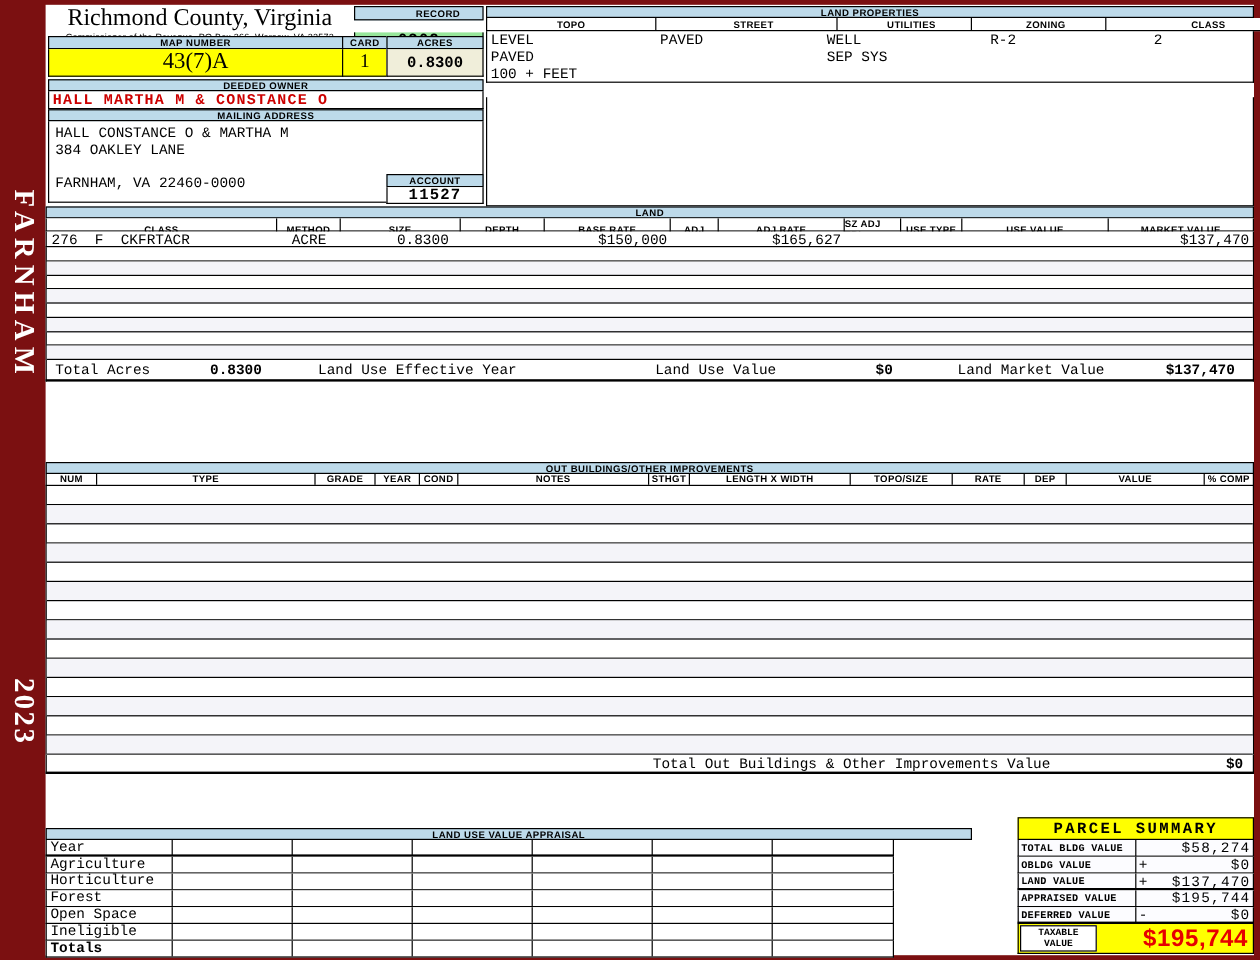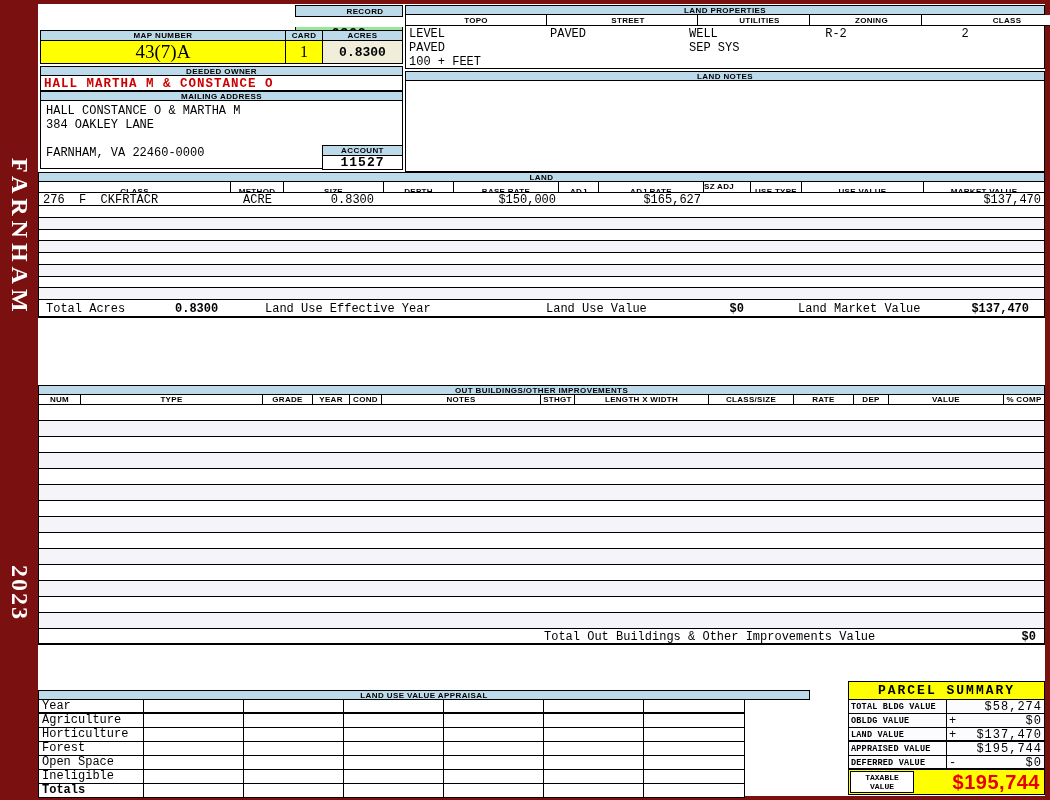--- a/index.html
+++ b/index.html
@@ -128,20 +128,24 @@
                 font-weight:bold; font-size:20px; color:#E60000; letter-spacing:0.5px; }
 </style>
 </head>
 <body>
 
 <div class="vtext" id="district">FARNHAM</div>
 <div class="vtext" id="year">2023</div>
 
 <div class="content">
 
+  <div class="abs county">
+    <div class="title">Richmond County, Virginia</div>
+    <div class="sub">Commissioner of the Revenue, PO Box 366, Warsaw, VA 22572</div>
+  </div>
 
   <div class="abs bar rec-hdr">RECORD</div>
   <div class="abs rec-val mono bold">6362</div>
 
   <div class="abs map-hdrs">
     <div>MAP NUMBER</div>
     <div>CARD</div>
     <div>ACRES</div>
   </div>
   <div class="abs map-vals">
@@ -176,21 +180,20 @@
     <span class="pre" style="left:3px; top:1px">LEVEL</span>
     <span class="pre" style="left:3px; top:15px">PAVED</span>
     <span class="pre" style="left:3px; top:29px">100 + FEET</span>
     <span style="left:144px; top:1px">PAVED</span>
     <span style="left:283px; top:1px">WELL</span>
     <span class="pre" style="left:283px; top:15px">SEP SYS</span>
     <span style="left:380px; top:1px; width:100px; text-align:center">R-2</span>
     <span style="left:480px; top:1px; width:158px; text-align:center">2</span>
   </div>
 
-  <div class="abs bar ln-title">LAND NOTES</div>
   <div class="abs ln-box"></div>
 
   <div class="abs bar sec-title" style="left:0; top:168px; width:1007px">LAND</div>
   <div class="abs land-cols land-grid cols">
     <div>CLASS</div>
     <div>METHOD</div>
     <div>SIZE</div>
     <div>DEPTH</div>
     <div>BASE RATE</div>
     <div>ADJ</div>
@@ -236,21 +239,21 @@
   <div class="abs bar sec-title out-title">OUT BUILDINGS/OTHER IMPROVEMENTS</div>
   <div class="abs out-cols out-grid cols">
     <div>NUM</div>
     <div>TYPE</div>
     <div>GRADE</div>
     <div>YEAR</div>
     <div>COND</div>
     <div>NOTES</div>
     <div>STHGT</div>
     <div>LENGTH X WIDTH</div>
-    <div>CLASS/SIZE</div>
+    <div>TOPO/SIZE</div>
     <div>RATE</div>
     <div>DEP</div>
     <div>VALUE</div>
     <div>% COMP</div>
   </div>
   <div class="abs out-erows">
       <div class="erow-out"></div>
       <div class="erow-out"></div>
       <div class="erow-out"></div>
       <div class="erow-out"></div>

